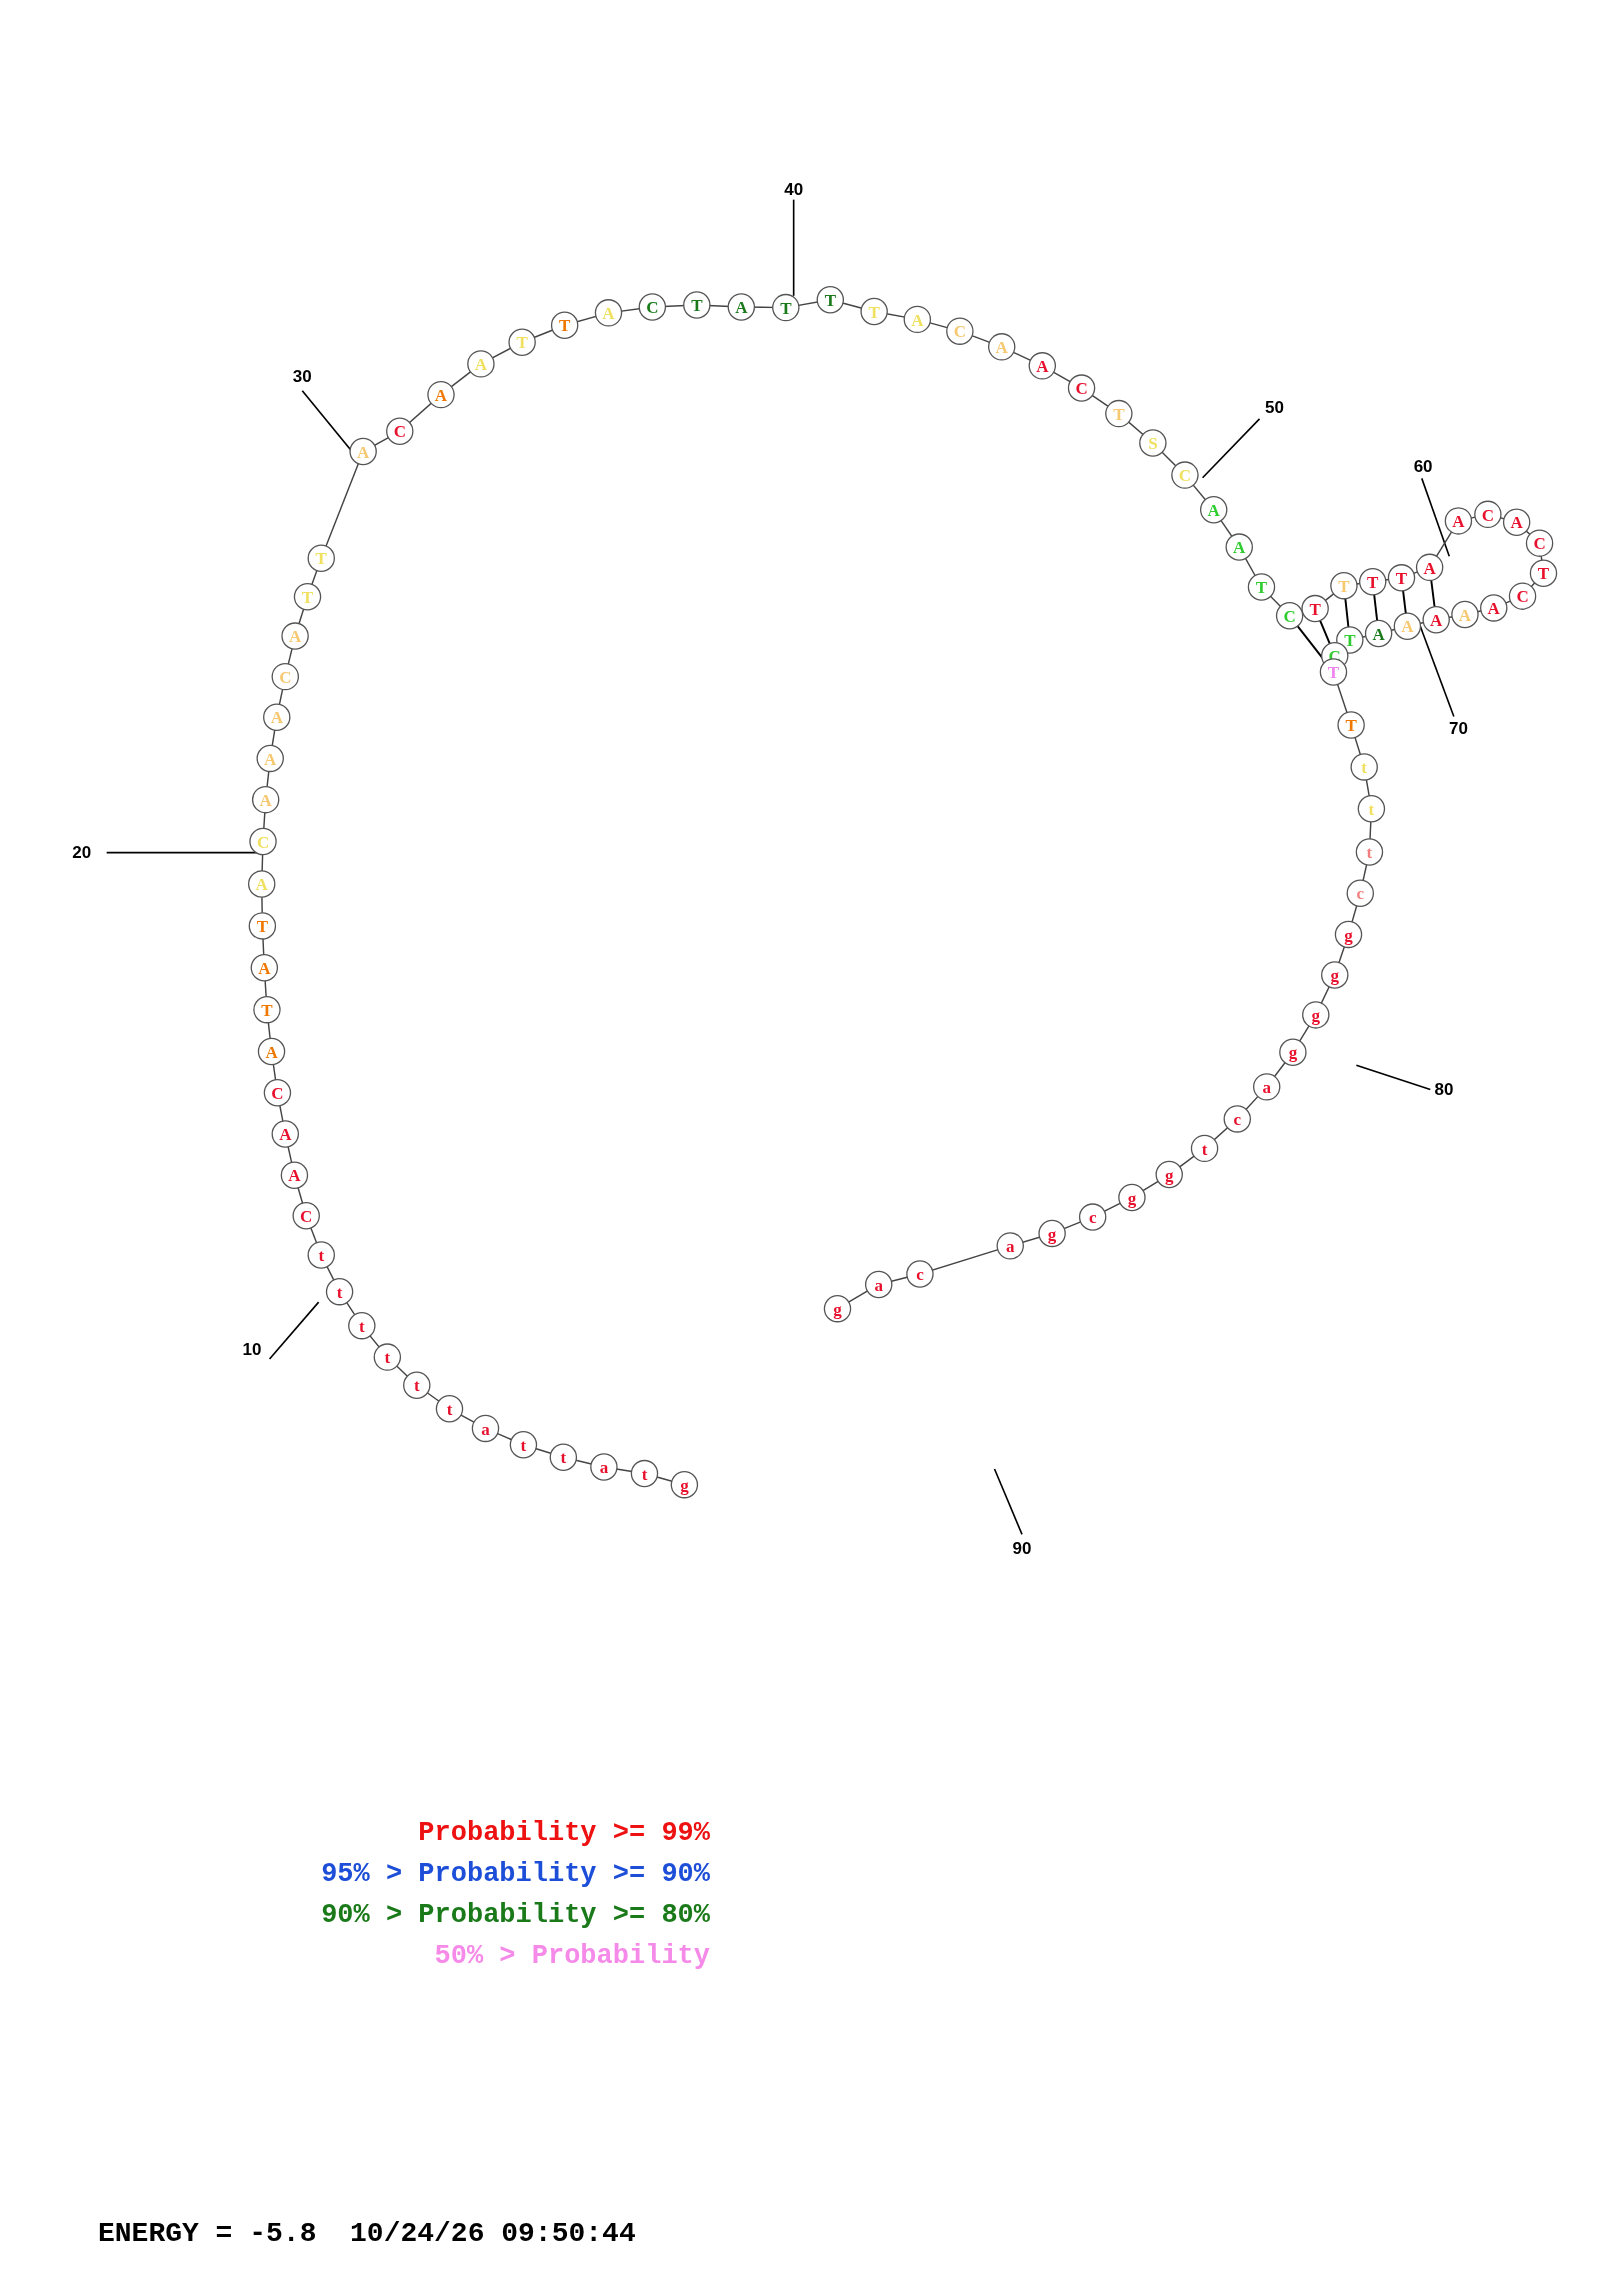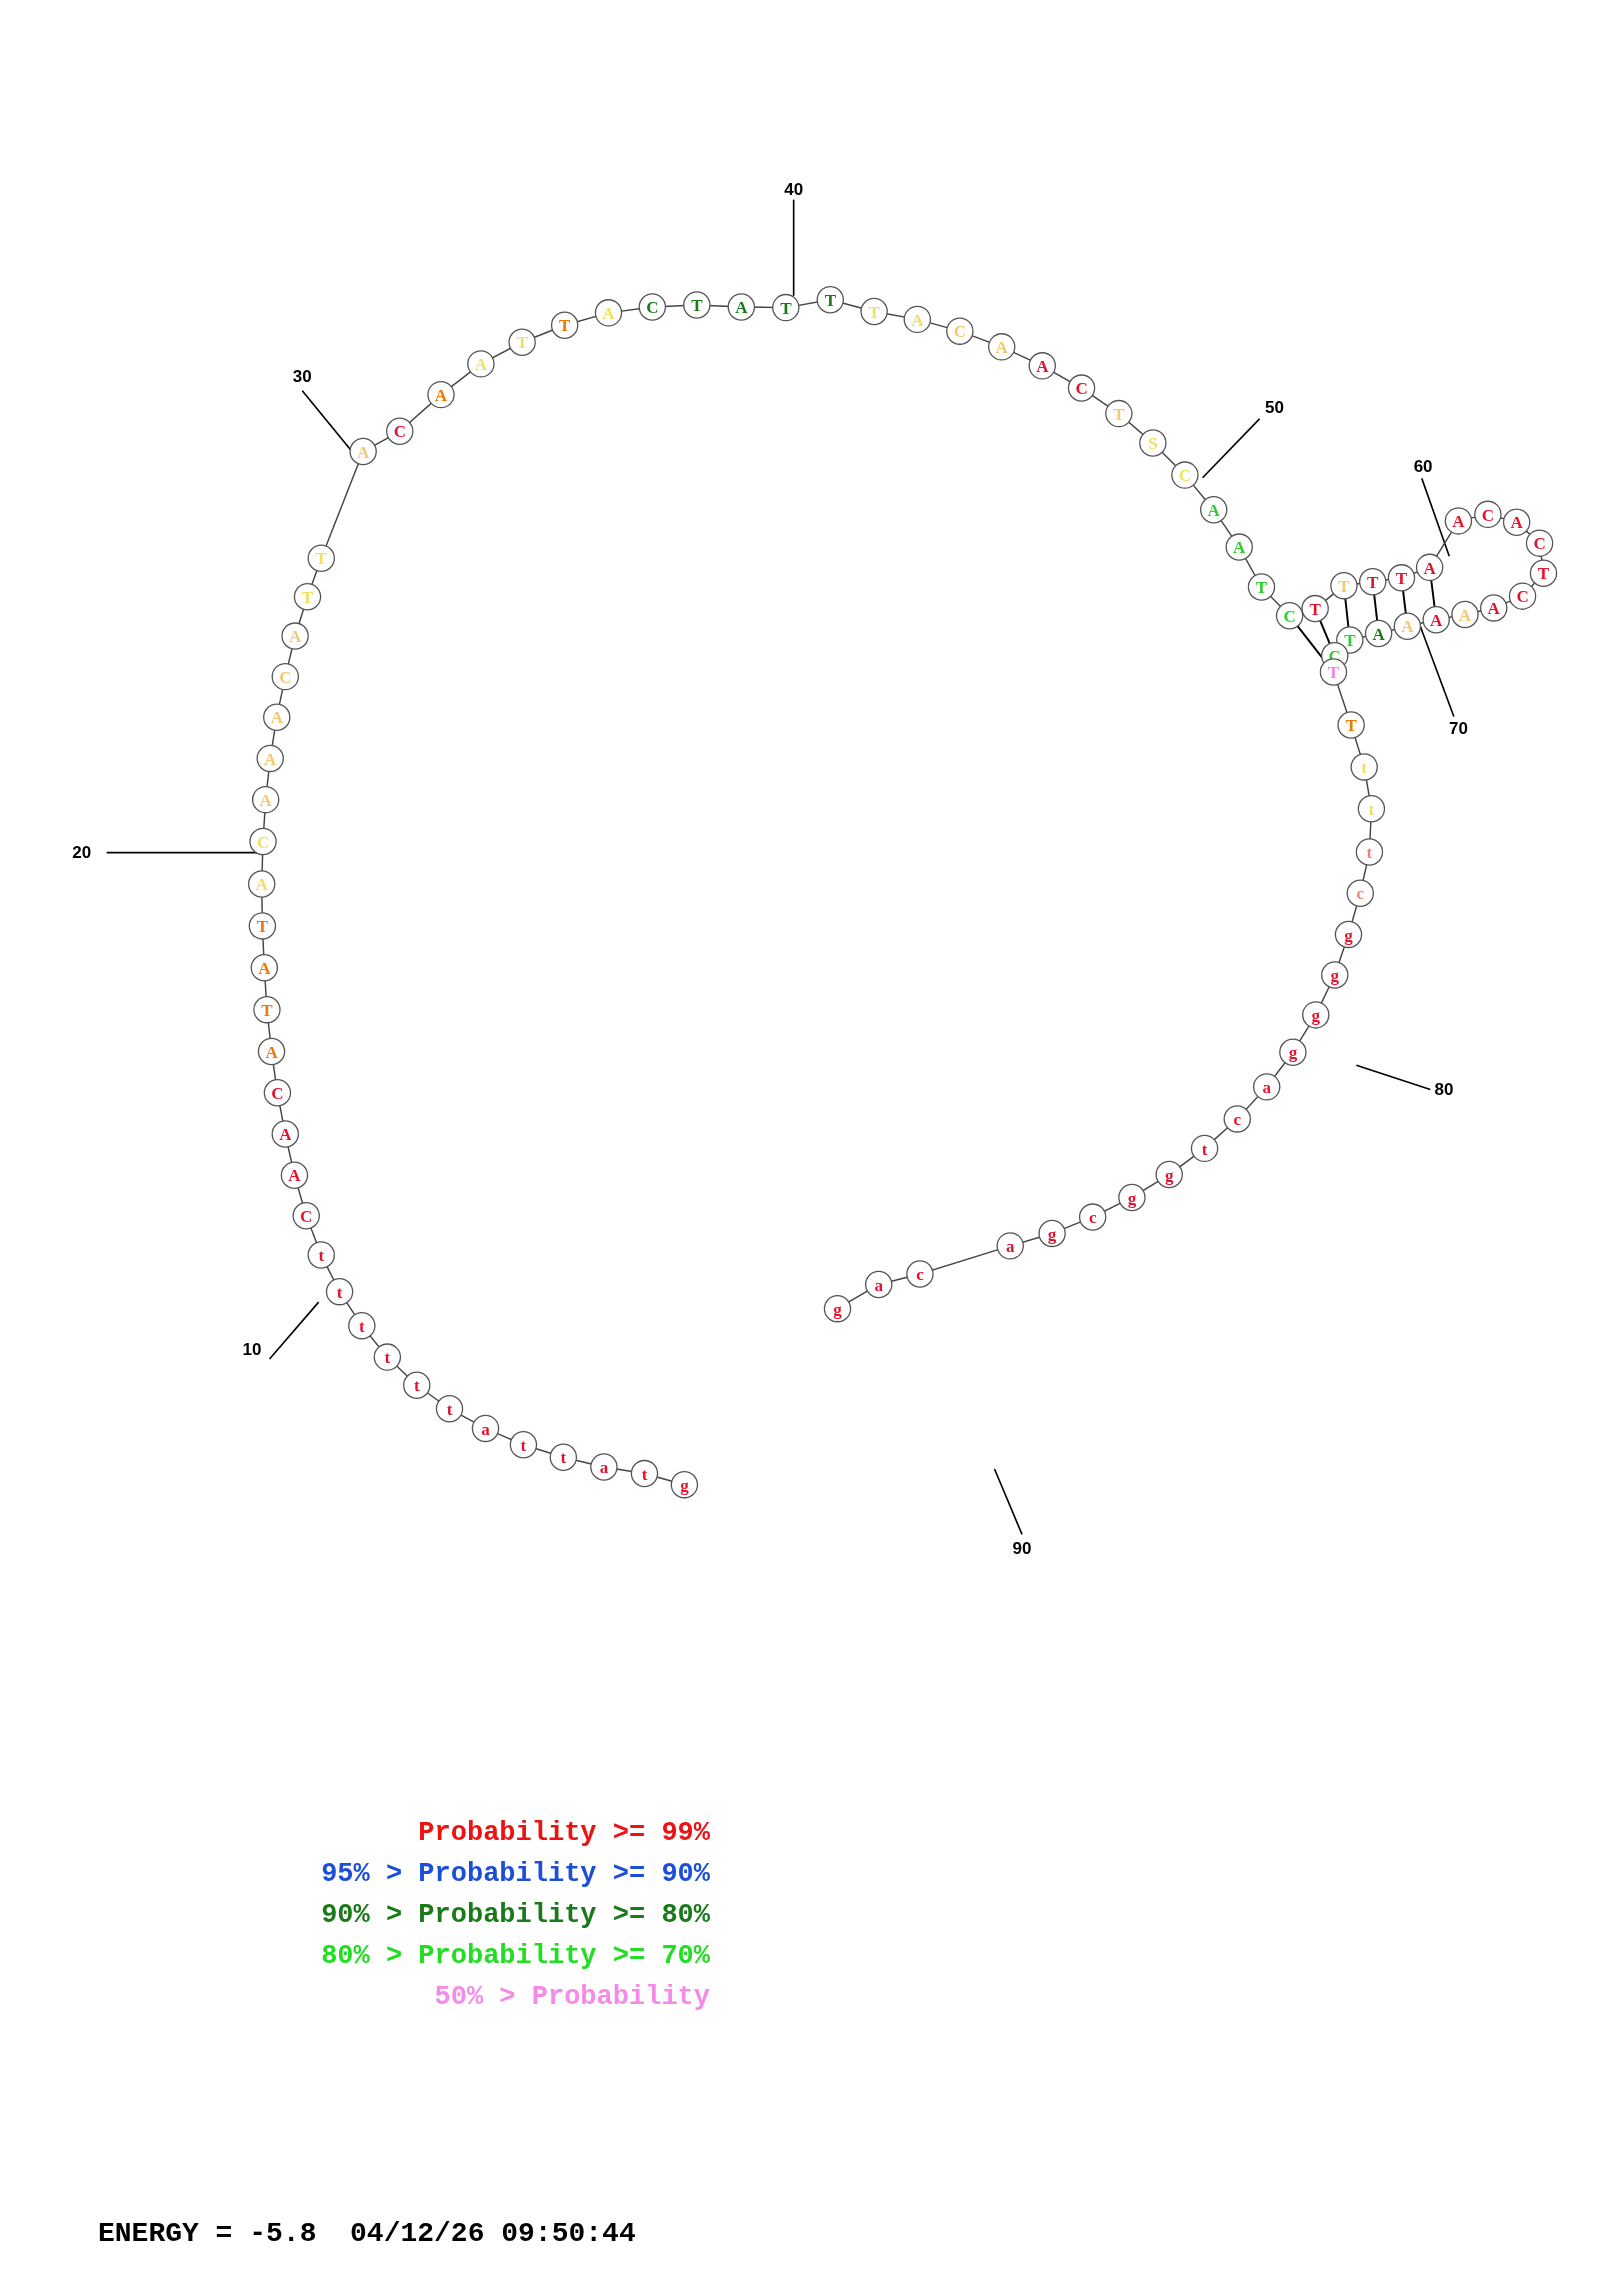--- a/index.html
+++ b/index.html
@@ -570,18 +570,17 @@
         <text class="pos-label" x="2207" y="1665">80</text>
         <text class="pos-label" x="1562" y="2367">90</text>
       </g>
   </svg>
 </div>
 
 <div id="legend">
   <div class="legend-row" style="color: rgb(238, 17, 17);">Probability &gt;= 99%</div>
   <div class="legend-row" style="color: #1d4ed8;">95% &gt; Probability &gt;= 90%</div>
   <div class="legend-row" style="color: rgb(26, 122, 26); font-family: Liberation Mono, monospace;">90% &gt; Probability &gt;= 80%</div>
-  <div class="legend-row" style="color: rgb(34, 221, 34);">80% &gt; Probability &gt;= 70%</div>
   <div class="legend-row" style="color: rgb(245, 138, 232);">50% &gt; Probability</div>
 </div>
 
-<div id="energy-line">ENERGY = -5.8  04/12/26 09:50:44</div>
+<div id="energy-line">ENERGY = -5.8  10/24/26 09:50:44</div>
 
 
 </body></html>

